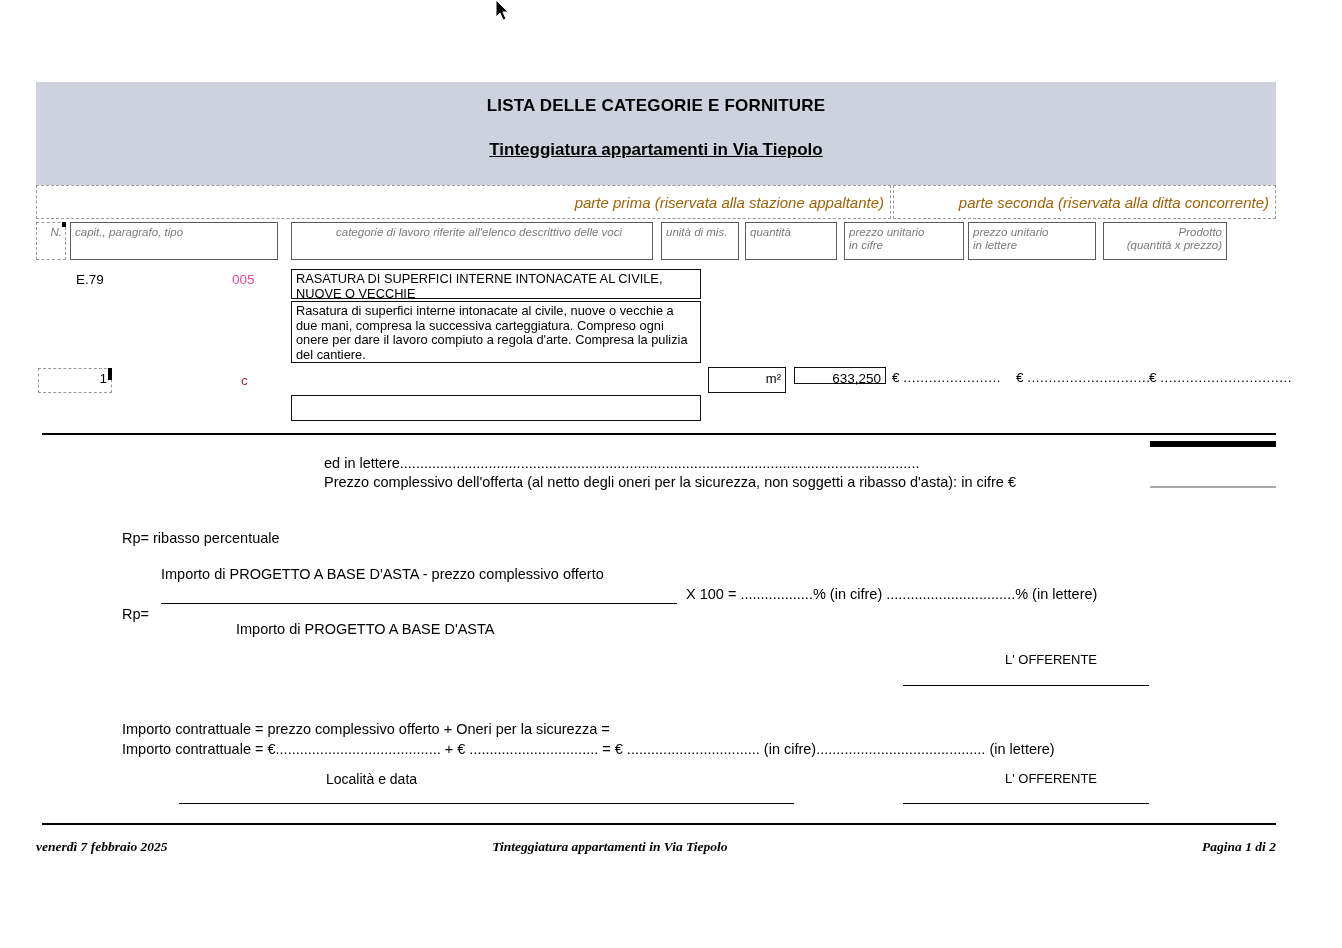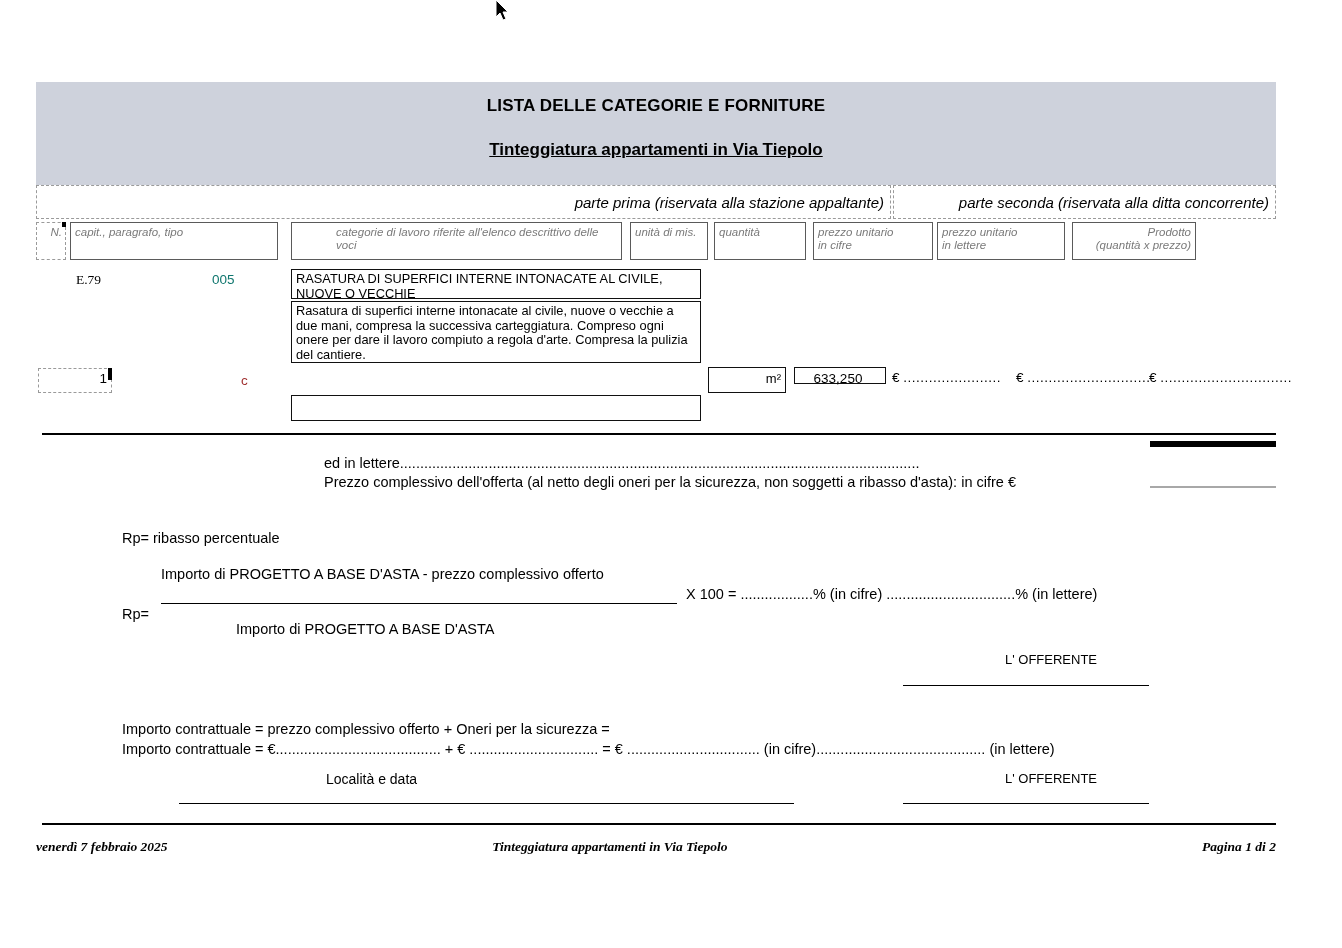--- a/index.html
+++ b/index.html
@@ -35,21 +35,21 @@
     font-size: 17px; font-weight: bold;
     text-decoration: underline;
   }
 
   
   .parts-row { display: flex; height: 34px; }
   .part-cell {
     border: 1px dashed #9a9a9a;
     display: flex; align-items: center; justify-content: flex-end;
     padding-right: 6px;
-    font-style: italic; font-size: 15px; color: #000000;
+    font-style: italic; font-size: 15px; color: #a16207;
   }
   .part-first  { width: 855px; }
   .part-gap    { width: 2px; border: none; }
   .part-second { width: 383px; }
 
   
   .colhdr-row { display: flex; align-items: flex-start; height: 42px; margin-top: 3px; }
   .colhdr {
     border: 1px solid #5a5a5a;
     height: 38px;
@@ -59,32 +59,32 @@
   }
   .colhdr.n-cell {
     width: 30px; border: 1px dashed #9a9a9a;
     text-align: right; padding-right: 3px; position: relative;
   }
   .colhdr.n-cell::after {
     content: ""; position: absolute; right: -1px; top: -1px;
     width: 4px; height: 5px; background: #000;
   }
   .colhdr.cap-cell   { width: 208px; margin-left: 4px; font-style: italic; }
-  .colhdr.desc-cell  { width: 331px; margin-left: 13px; padding-left: 44px; }
+  .colhdr.desc-cell  { width: 362px; margin-left: 13px; padding-left: 44px; }
   .colhdr.um-cell    { width: 78px;  margin-left: 8px; }
   .colhdr.qta-cell   { width: 92px;  margin-left: 6px; text-align: left; }
   .colhdr.pu1-cell   { width: 120px; margin-left: 7px; }
   .colhdr.pu2-cell   { width: 128px; margin-left: 4px; }
   .colhdr.prod-cell  { width: 124px; margin-left: 7px; text-align: right; }
 
   
   .item-area { position: relative; height: 160px; margin-top: 5px; }
 
-  .code-a { position: absolute; left: 40px;  top: 3px;  font-size: 13.5px; font-family: Liberation Serif, serif; }
-  .code-b { position: absolute; left: 176px; top: 3px;  font-size: 13.5px; color: #0f766e; }
+  .code-a { position: absolute; left: 40px;  top: 3px;  font-size: 13.5px; }
+  .code-b { position: absolute; left: 196px; top: 3px;  font-size: 13.5px; color: #ec4899; }
   .code-c { position: absolute; left: 205px; top: 104px; font-size: 13.5px; color: #a03030; }
 
   .num-box {
     position: absolute; left: 2px; top: 99px; width: 74px; height: 25px;
     border: 1px dashed #9a9a9a; text-align: right; padding: 2px 4px 0 0;
     font-size: 13.5px;
   }
   .num-box::after {
     content: ""; position: absolute; right: -1px; top: -1px;
     width: 4px; height: 12px; background: #000;
@@ -99,21 +99,21 @@
   .desc-long  { top: 32px;  height: 62px; }
   .desc-var   { top: 98px;  height: 26px; }
   .desc-empty { top: 126px; height: 26px; }
 
   .um-box {
     position: absolute; left: 672px; top: 98px; width: 78px; height: 26px;
     border: 1px solid #111; text-align: right; padding: 3px 4px 0 0; font-size: 13px;
   }
   .qta-box {
     position: absolute; left: 758px; top: 98px; width: 92px; height: 16px;
-    border: 1px solid #111; text-align: center; padding: 3px 4px 12px 0; font-size: 13.5px;
+    border: 1px solid #111; text-align: right; padding: 3px 4px 12px 0; font-size: 13.5px;
   }
   .eur-slot { position: absolute; top: 101px; font-size: 13.5px; white-space: nowrap; }
   .eur-1 { left: 856px; }
   .eur-2 { left: 980px; }
   .eur-3 { left: 1113px; }
   .dots { color: #000; letter-spacing: .5px; }
 
   
   .rule-main {
     position: absolute; left: 6px; top: 351px; width: 1234px;

